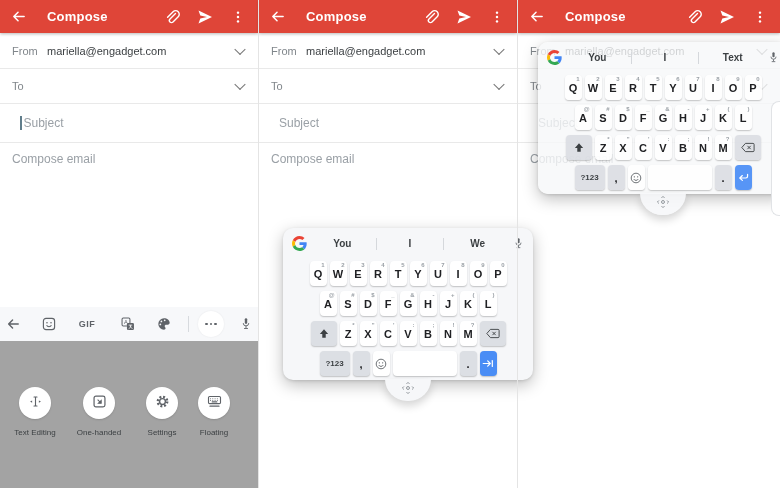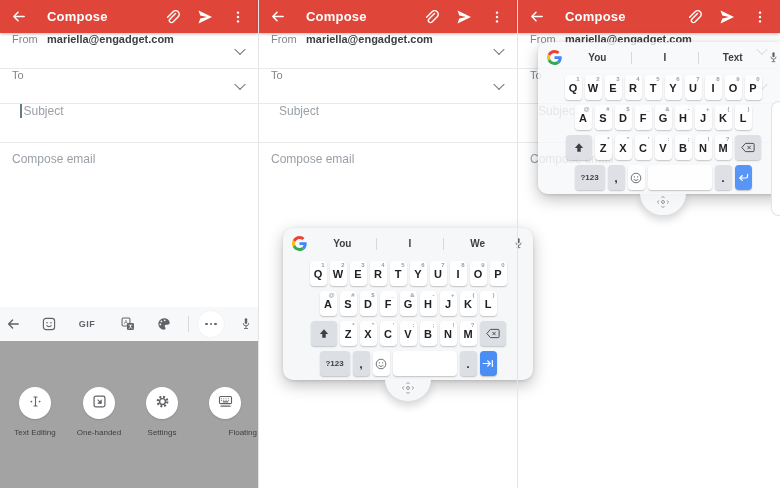--- a/index.html
+++ b/index.html
@@ -14,26 +14,26 @@
   
   .app-header{position:absolute;top:0;left:0;right:0;height:33px;background:#df4538;
     box-shadow:0 1px 3px rgba(0,0,0,.28);display:flex;align-items:center;color:#fff;z-index:20;text-align:center;}
   .hdr-back{margin-left:11px;display:flex;}
   .hdr-title{margin-left:21px;font-size:13px;font-weight:bold;letter-spacing:.2px;}
   .hdr-icons{margin-left:auto;display:flex;align-items:center;gap:15px;padding-right:11px;}
   .hicon{display:flex;align-items:center;justify-content:center;width:18px;height:18px;}
 
   
   .form-row{position:absolute;left:0;right:0;background:#fff;border-bottom:1px solid #e9e9e9;
-    display:flex;align-items:flex-start;padding:0 12px;box-sizing:border-box;}
+    display:flex;align-items:center;padding:0 12px;box-sizing:border-box;}
   .row-from{top:33px;height:36px;}
   .row-to{top:69px;height:35px;}
   .row-subject{top:104px;height:39px;padding-left:20px;}
   .fl{font-size:11px;color:#80868b;width:35px;flex:none;}
-  .fv{font-size:11px;color:#3c4043;font-weight:bold;}
+  .fv{font-size:11px;color:#3c4043;}
   .chev{position:absolute;right:14px;top:50%;width:7px;height:7px;border-right:1.4px solid #757575;
     border-bottom:1.4px solid #757575;transform:translateY(-70%) rotate(45deg);}
   .ph{font-size:12px;color:#9aa0a6;}
   .cursor{display:inline-block;width:1.5px;height:14px;background:#607d8b;margin-right:2px;vertical-align:middle;}
   .body-ph{position:absolute;top:152px;left:12px;font-size:12px;color:#9aa0a6;}
 
   
   .gb-toolbar{position:absolute;top:307px;left:0;right:0;height:34px;background:#f7f8fa;z-index:5;}
   .tb-i{position:absolute;top:50%;transform:translate(-50%,-50%);display:flex;align-items:center;justify-content:center;text-align:center;}
   .tb-gif{font-size:9px;font-weight:bold;letter-spacing:.5px;color:#5f6368;}
@@ -196,21 +196,21 @@
       </div>
       <div class="opt" style="left: 67px;">
         <div class="opt-circle">
           <span><svg width="15" height="15" viewBox="0 0 16 16">
               <rect x="2.2" y="2.2" width="11.6" height="11.6" rx="2" fill="none" stroke="#5f6368" stroke-width="1.3"></rect>
               <path d="M6 6l3.4 3.4M9.8 6.8v3h-3z" fill="#5f6368" stroke="#5f6368" stroke-width="1.1"></path>
             </svg></span>
         </div>
         <div class="opt-label">One-handed</div>
       </div>
-      <div class="opt" style="left: 193px; text-align: right;">
+      <div class="opt" style="left: 182px;">
         <div class="opt-circle">
           <span><svg width="15" height="15" viewBox="0 0 16 16">
               <rect x="1.6" y="2.6" width="12.8" height="7.6" rx="1.2" fill="none" stroke="#5f6368" stroke-width="1.2"></rect>
               <path d="M3.8 5h.01M6.2 5h.01M8.6 5h.01M11 5h.01M3.8 7h.01M6.2 7h.01M8.6 7h.01M11 7h.01M5.5 8.4h5" stroke="#5f6368" stroke-width="1.1" stroke-linecap="round"></path>
               <line x1="3.2" y1="13" x2="12.8" y2="13" stroke="#5f6368" stroke-width="1.3" stroke-linecap="round"></line>
             </svg></span>
         </div>
         <div class="opt-label">Floating</div>
       </div>
     </div>

